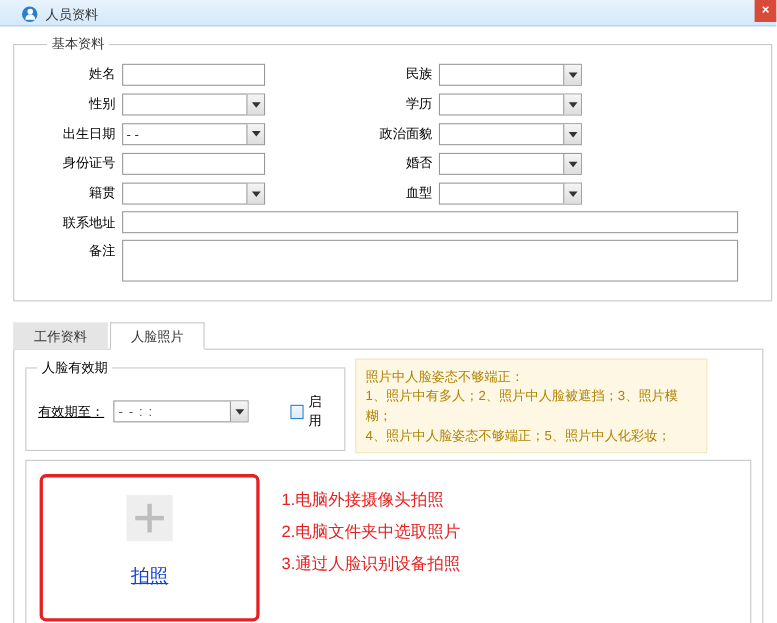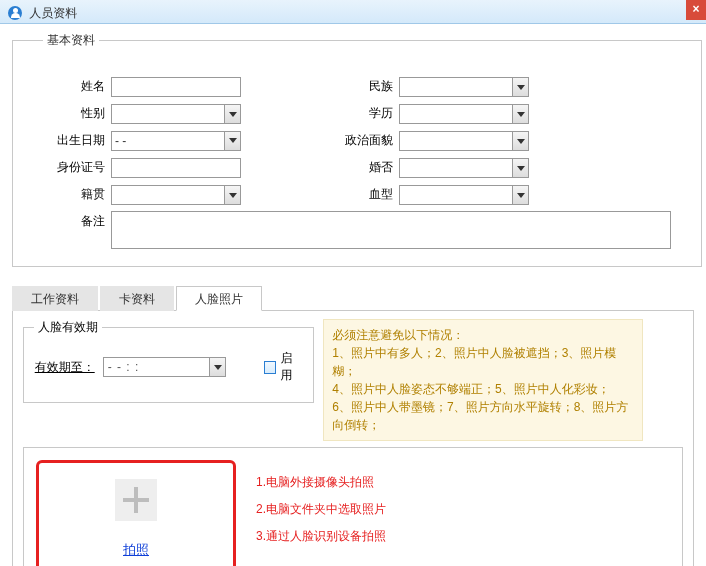--- a/index.html
+++ b/index.html
@@ -1,30 +1,30 @@
 <!DOCTYPE html>
 <html><head>
 <meta charset="utf-8">
 <style>
 * { box-sizing: border-box; margin: 0; padding: 0; }
 body { font-family: "Microsoft YaHei", "SimSun", Arial, sans-serif; font-size: 12px; background: #fff; color: #000; }
 
-.titlebar { background: linear-gradient(#e8f3fc, #d4e9fa); height: 24px; line-height: 24px; padding-left: 8px; border-bottom: 1px solid #a0c8e8; position: relative; }
+.titlebar { background: linear-gradient(#e8f3fc, #d4e9fa); height: 24px; line-height: 24px; padding-left: 20px; border-bottom: 1px solid #a0c8e8; position: relative; }
 .titlebar .icon-person { display: inline-block; width: 14px; height: 14px; background: #2a7ed2; border-radius: 50%; vertical-align: middle; margin-right: 4px; position: relative; }
 .titlebar .icon-person::before { content: ""; position: absolute; width: 5px; height: 5px; background: #fff; border-radius: 50%; left: 4.5px; top: 2px; }
 .titlebar .icon-person::after { content: ""; position: absolute; width: 9px; height: 5px; background: #fff; border-radius: 5px 5px 0 0; left: 2.5px; top: 7px; }
 .titlebar .title-text { vertical-align: middle; color: #333; }
 .titlebar .close { position: absolute; right: 0; top: 0; width: 20px; height: 20px; background: #d84b3a; color: #fff; text-align: center; line-height: 18px; font-weight: bold; }
 
 .content { padding: 8px 12px; }
 
 fieldset.basic { border: 1px solid #c8c8c8; padding: 8px 30px 14px 30px; margin-bottom: 18px; position: relative; }
 fieldset.basic legend { padding: 0 4px; color: #333; font-size: 12px; }
 
-.form-grid { display: grid; grid-template-columns: 68px 140px 80px 68px 140px; row-gap: 6px; align-items: center; margin-top: 19px; }
+.form-grid { display: grid; grid-template-columns: 68px 140px 80px 68px 140px; row-gap: 6px; align-items: center; }
 .form-grid .lbl { text-align: right; padding-right: 6px; white-space: nowrap; }
 .form-grid input[type=text] { width: 130px; height: 20px; border: 1px solid #999; padding: 0 3px; font-size: 12px; }
 .form-grid .combo { width: 130px; height: 20px; border: 1px solid #999; position: relative; background: #fff; display: inline-flex; align-items: center; }
 .combo .combo-text { flex: 1; padding: 0 3px; font-size: 12px; color: #333; }
 .combo .combo-btn { width: 16px; height: 18px; background: linear-gradient(#f5f5f5,#ddd); border-left: 1px solid #999; display: flex; align-items: center; justify-content: center; }
 .combo .combo-btn::after { content: ""; border-left: 4px solid transparent; border-right: 4px solid transparent; border-top: 5px solid #333; }
 
 .full-row { display: grid; grid-template-columns: 68px 1fr; align-items: start; margin-top: 6px; }
 .full-row .lbl { text-align: right; padding-right: 6px; padding-top: 2px; }
 .full-row input[type=text] { width: 560px; height: 20px; border: 1px solid #999; padding: 0 3px; font-size: 12px; }
@@ -50,24 +50,24 @@
 
 .warning-box { display: inline-block; vertical-align: top; width: 320px; margin-left: 6px; background: #fdf7e3; border: 1px solid #f0e6c0; padding: 6px 8px; color: #b08000; font-size: 12px; line-height: 1.5; }
 .warning-box .warn-title { font-weight: normal; }
 
 .photo-area { border: 1px solid #c8c8c8; margin-top: 6px; padding: 12px; min-height: 160px; display: flex; gap: 20px; }
 .photo-left { width: 200px; border: 3px solid #e62020; border-radius: 6px; padding: 10px 0 16px 0; display: flex; flex-direction: column; align-items: center; }
 .plus-box { width: 42px; height: 42px; background: #eee; margin: 6px 0 16px 0; position: relative; }
 .plus-box::before, .plus-box::after { content: ""; position: absolute; background: #bdbdbd; }
 .plus-box::before { left: 19px; top: 8px; width: 4px; height: 26px; }
 .plus-box::after { top: 19px; left: 8px; height: 4px; width: 26px; }
-.photo-links a { color: #1040d8; text-decoration: underline; font-size: 13px; display: block; text-align: center; margin: 4px 0; cursor: pointer; }
+.photo-links a { color: #1040d8; text-decoration: underline; font-size: 17px; display: block; text-align: center; margin: 4px 0; cursor: pointer; }
 
 .annotations { flex: 1; padding-top: 4px; }
-.annotations div { color: #e62020; font-size: 12px; font-weight: 500; margin: 10px 0; }
+.annotations div { color: #e62020; font-size: 15px; font-weight: 500; margin: 10px 0; }
 </style>
 </head>
 <body>
 
 <div class="titlebar">
   <span class="icon-person"></span>
   <span class="title-text">人员资料</span>
   <div class="close">×</div>
 </div>
 
@@ -126,28 +126,31 @@
           </div></div>
       <div></div>
       <div class="lbl">血型</div>
       <div><div class="combo">
             <span class="combo-text"></span>
             <span class="combo-btn"></span>
           </div></div>
     </div>
 
     <div class="full-row">
+      <div class="lbl">联系地址</div>
+      <div><input type="text" value="" style=""></div>
+    </div>
+    <div class="full-row">
       <div class="lbl">备注</div>
       <div><textarea style=""></textarea></div>
     </div>
   </fieldset>
 
   <div class="tabs">
     <div class="tab">工作资料</div>
-    <div class="tab">卡资料</div>
     <div class="tab active">人脸照片</div>
   </div>
 
   <div class="tab-panel">
 
     <fieldset class="validity">
       <legend>人脸有效期</legend>
       <div class="validity-row">
         <span class="lbl">有效期至：</span>
         <div class="datetime">
@@ -155,24 +158,23 @@
           <span class="dt-btn"></span>
         </div>
         <span class="chk">
           <span class="box"></span>
           <span>启用</span>
         </span>
       </div>
     </fieldset>
 
     <div class="warning-box">
-      <div class="warn-title">必须注意避免以下情况：</div>
+      <div class="warn-title">照片中人脸姿态不够端正：</div>
       <div>1、照片中有多人；2、照片中人脸被遮挡；3、照片模糊；</div>
       <div>4、照片中人脸姿态不够端正；5、照片中人化彩妆；</div>
-      <div>6、照片中人带墨镜；7、照片方向水平旋转；8、照片方向倒转；</div>
     </div>
 
     <div class="photo-area">
       <div class="photo-left">
         <div class="plus-box"></div>
         <div class="photo-links">
           <a>拍照</a>
 
         </div>
       </div>

